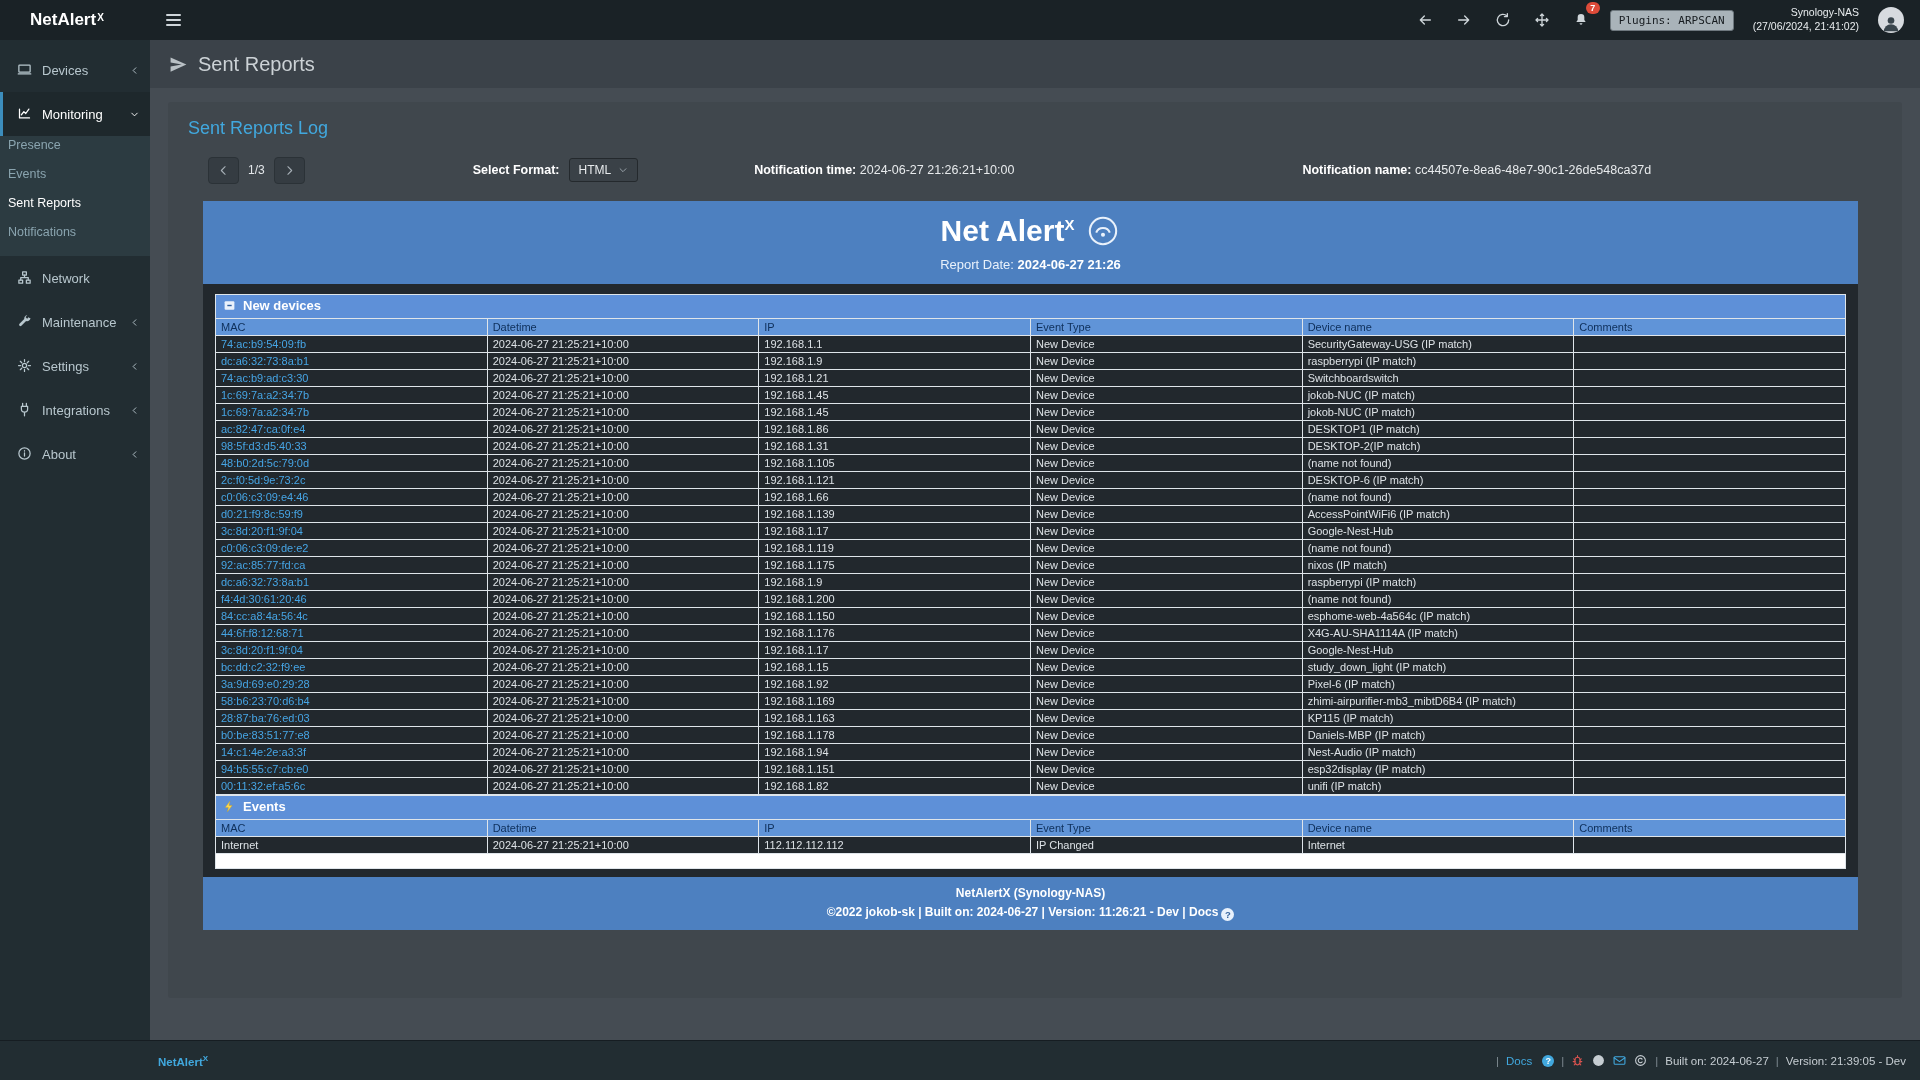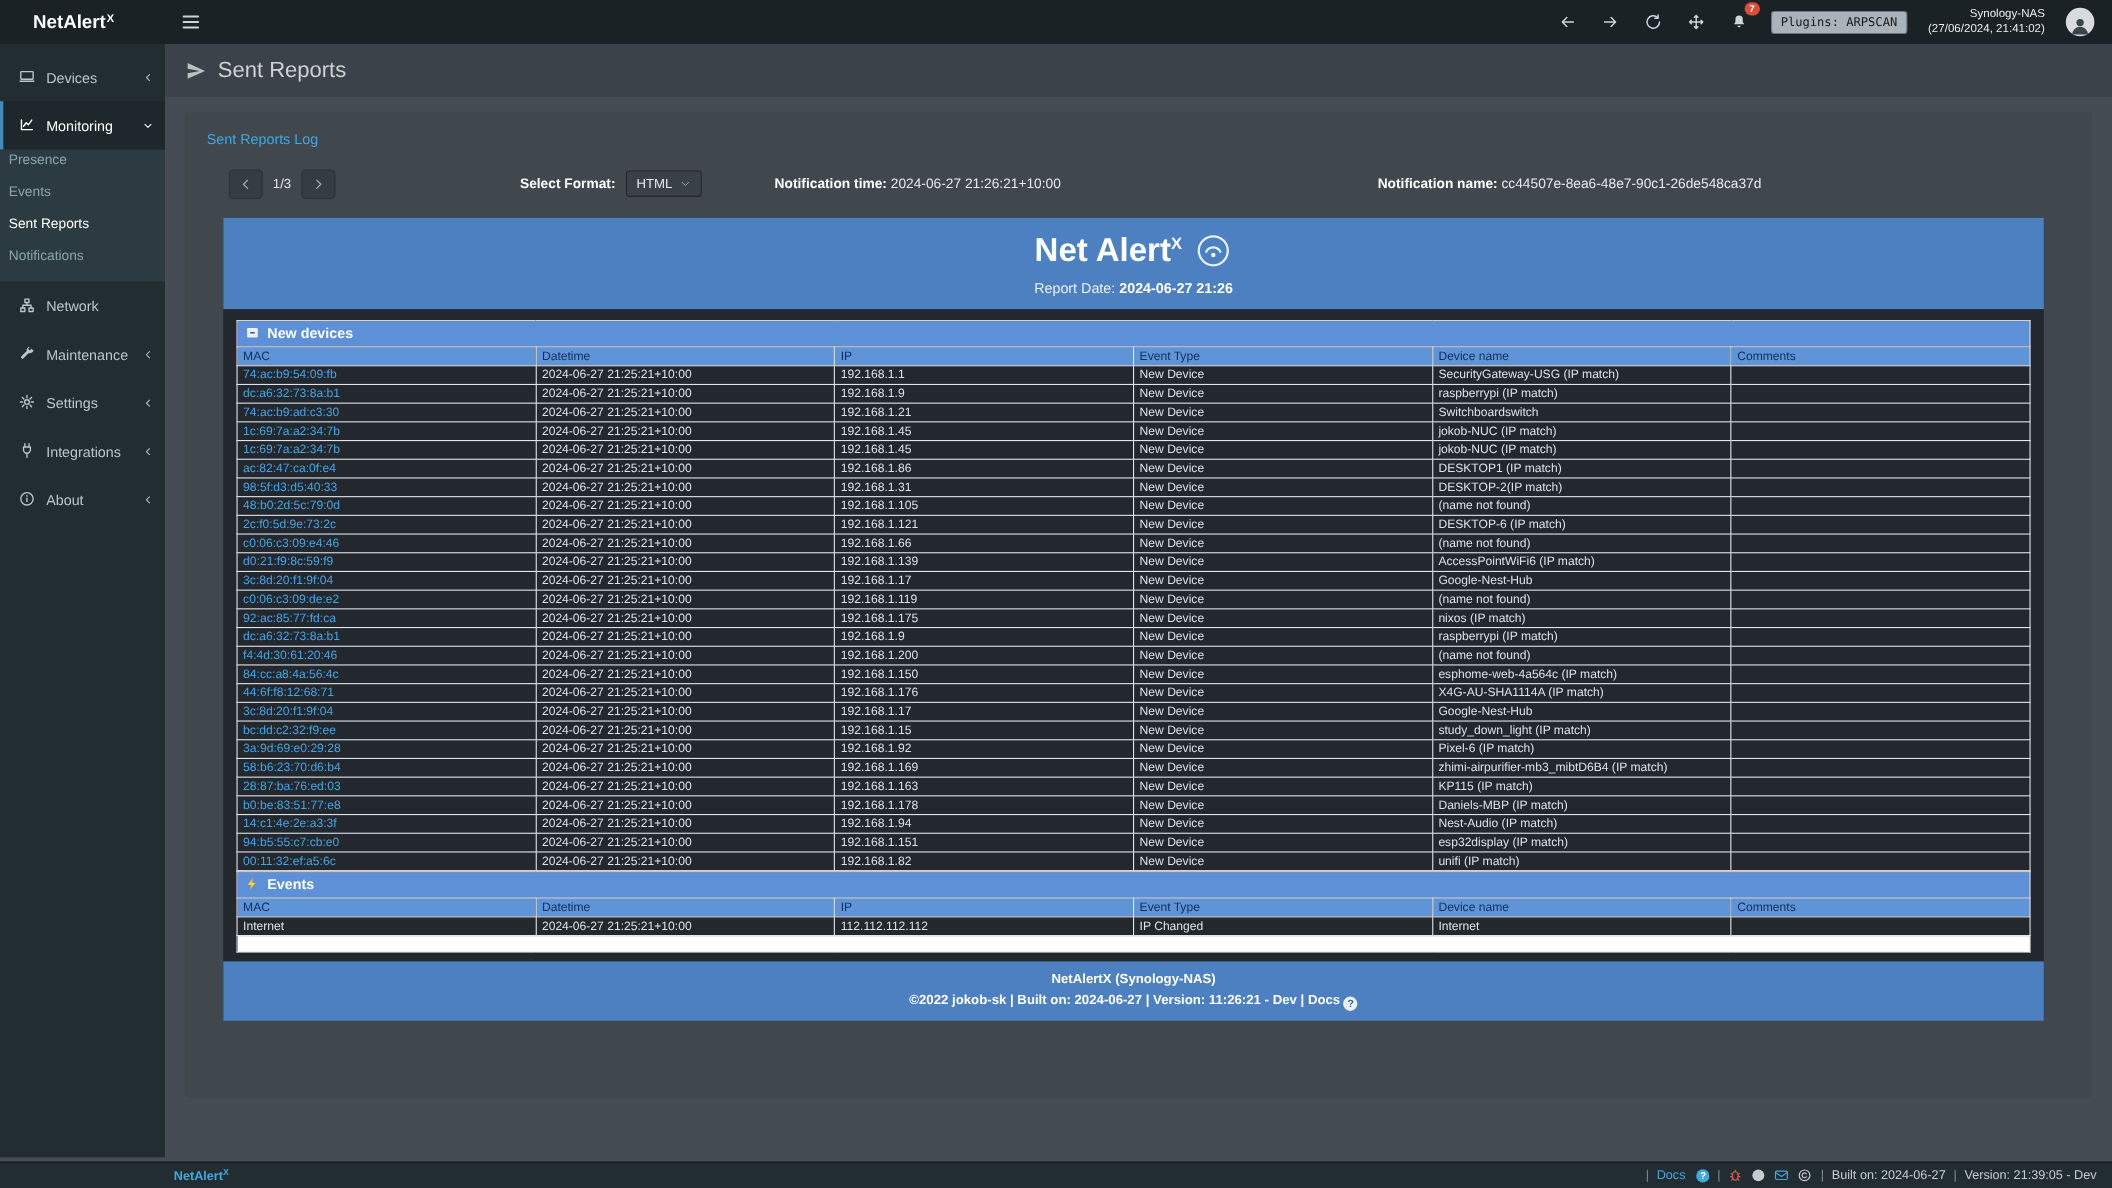--- a/index.html
+++ b/index.html
@@ -34,32 +34,32 @@
   .side-item.active{background:#1e282c;color:#fff;border-left:3px solid #3c8dbc;padding-left:14px}
   .submenu{background:#2c3b41;padding:2px 0}
   .sub-item{display:flex;align-items:flex-start;height:29px;padding-left:8px;color:#8aa4af;font-size:12.5px;cursor:pointer}
   .sub-item.active{color:#fff}
 
   
   .content{position:absolute;left:150px;top:40px;width:1770px;height:1012px;background:#454c53}
   .content-header{height:48px;background:#3b4249;display:flex;align-items:center;padding-left:19px;color:#ccd2d6;font-size:20px;gap:10px}
   .content-header svg{width:19px;height:19px;color:#b9c0c5}
   .box{margin:14px 18px 0;background:#40474d;border-radius:3px;padding:16px 20px 22px;height:896px}
-  .log-link{color:#41a8de;font-size:13px;display:inline-block;cursor:pointer}
+  .log-link{color:#41a8de;font-size:18px;display:inline-block;cursor:pointer}
   .controls{display:flex;align-items:center;margin-top:16px;height:30px}
   .pager{display:flex;align-items:center;gap:9px;margin-left:20px}
   .page-btn{width:31px;height:27px;background:#353c42;border:1px solid #2b3237;border-radius:4px;display:flex;align-items:center;justify-content:center;color:#a7b0b7;cursor:pointer}
   .page-btn svg{width:13px;height:13px}
   .page-ind{color:#e4e8eb;font-size:12px}
   .fmt{display:flex;align-items:center;gap:9px;margin-left:168px;color:#fff;font-size:12.5px;font-weight:bold}
   .select{display:flex;align-items:center;gap:7px;background:#3a4147;border:1px solid #24292d;border-radius:3px;padding:4px 9px;font-weight:normal;color:#e7eaec;font-size:12px;cursor:pointer}
   .select svg{width:10px;height:10px;color:#aab3ba}
   .ninfo{font-size:12.5px;color:#e7eaec}
   .ninfo b{color:#fff;font-weight:bold}
-  .ntime{margin-left:66px}
+  .ntime{margin-left:116px}
   .nguid{margin-left:288px}
 
   
   .report{margin:16px 0 0 15px;width:1655px;background:#22282d}
   .report-header{background:#4d80c0;text-align:center;padding:13px 0 12px}
   .rtitle{color:#fff;font-size:30px;font-weight:bold;display:flex;align-items:flex-start;justify-content:center;gap:12px}
   .rtitle sup{font-size:15px;transform:translateY(-8px)}
   .rdate{color:#e9f1fb;font-size:13px;margin-top:9px}
   .rdate b{color:#fff}
   .report-body{padding:10px 12px 8px}
@@ -70,21 +70,21 @@
   .section-title svg{width:13px;height:13px}
   .rt .cols th{background:#6094d8;color:#0e2f5a;font-weight:normal}
   .rt td{color:#dde2e6}
   .rt td.mac-link{color:#46a5e5;cursor:pointer}
   .rt .empty-row td{background:#ffffff;height:15px}
   .report-footer{background:#4d80c0;text-align:center;padding:7px 0 9px}
   .report-footer .rf1,.report-footer .rf2{color:#fff;font-size:12px;font-weight:bold;line-height:1.55}
   .qmark{display:inline-flex;align-items:center;justify-content:center;width:13px;height:13px;border-radius:50%;background:#e9f1fb;color:#35639c;font-size:9.5px;font-weight:bold;margin-left:3px;vertical-align:-2px}
 
   
-  .main-footer{position:absolute;left:0;bottom:0;width:1920px;height:24px;background:#222d32;border-top:1px solid #161d22;display:flex;align-items:center;padding:0 14px 0 158px;font-size:11.5px;color:#c6cdd2;z-index:25}
+  .main-footer{position:absolute;left:0;bottom:0;width:1920px;height:40px;background:#222d32;border-top:1px solid #161d22;display:flex;align-items:center;padding:0 14px 0 158px;font-size:11.5px;color:#c6cdd2;z-index:25}
   .f-brand{color:#41a8de;font-weight:bold;cursor:pointer}
   .f-brand sup{font-size:8px}
   .f-right{margin-left:auto;display:flex;align-items:center;gap:7px}
   .f-right .sep{color:#7f8b92}
   .f-link{color:#41a8de;cursor:pointer}
   .f-ic{display:inline-flex;width:14px;height:14px;cursor:pointer}
   .f-ic svg{width:13px;height:13px}
   .qmark.small{width:12px;height:12px;font-size:9px;background:#41a8de;color:#fff}
 </style>
 </head>

